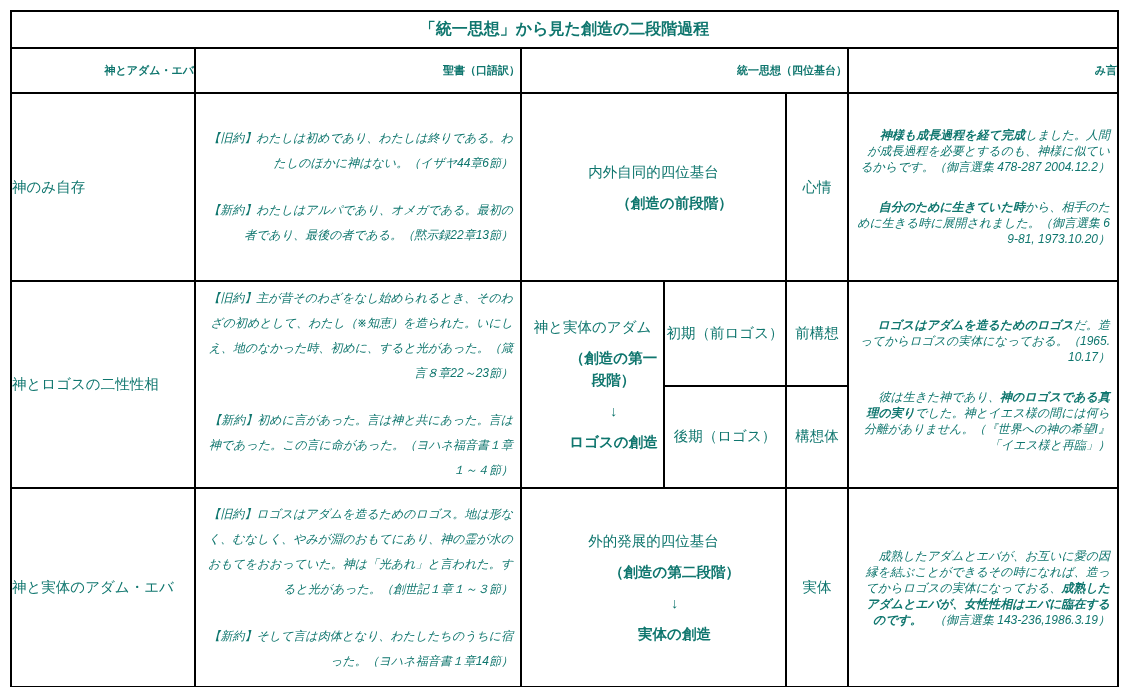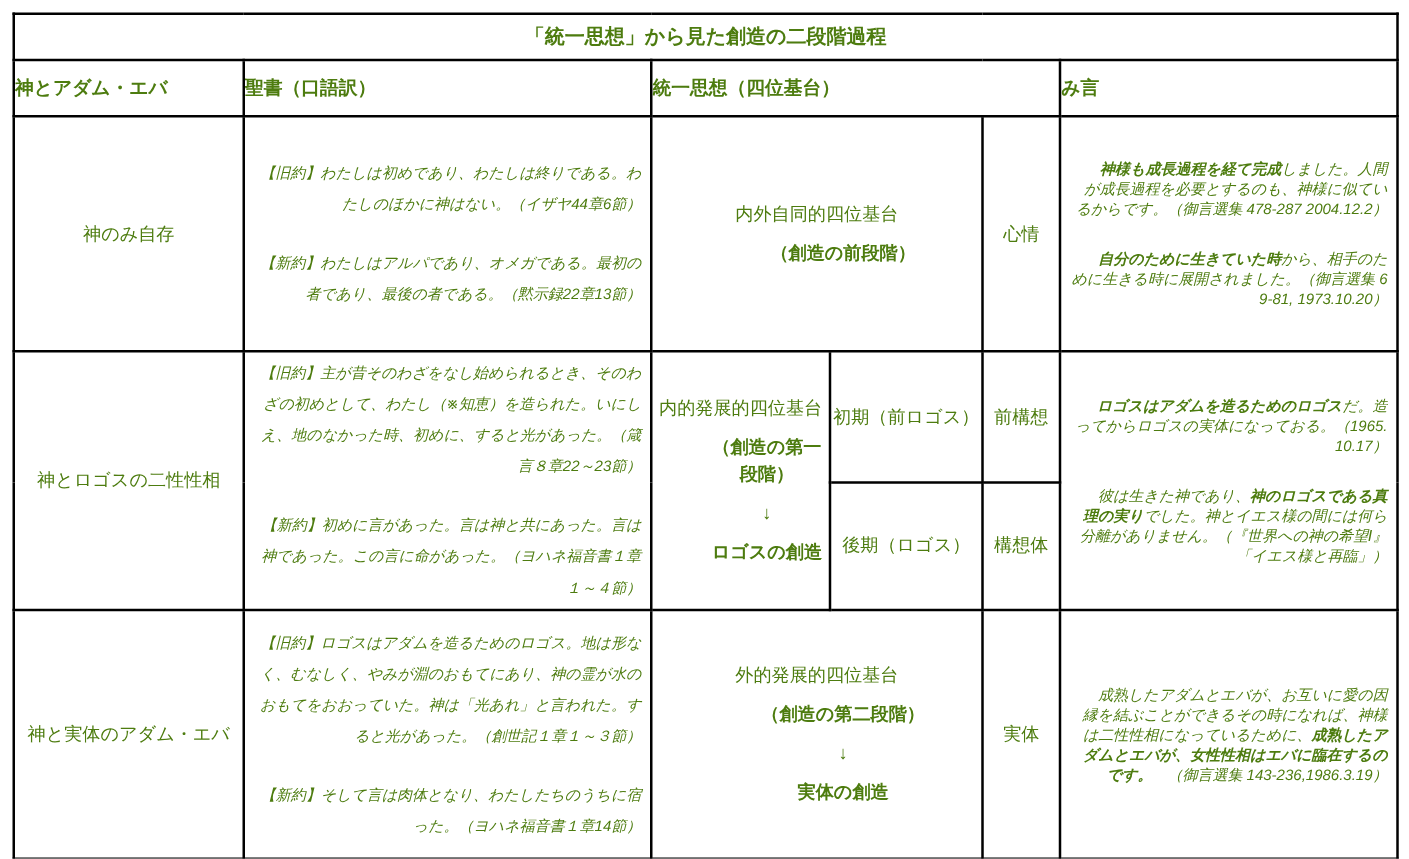--- a/index.html
+++ b/index.html
@@ -1,39 +1,39 @@
 <!DOCTYPE html>
 <html><head>
 <meta charset="utf-8">
 <style>
   html,body { margin:0; padding:0; background:#ffffff; }
   .page {
     width:1127px; height:687px; box-sizing:border-box;
-    padding:10px; background:#ffffff; color:#4d7c0f;
+    padding:10px; background:#ffffff; color:#0f766e;
     font-family:"Liberation Sans","DejaVu Sans",sans-serif;
     overflow:hidden;
   }
   table.doc {
     border-collapse:collapse; table-layout:fixed;
     width:1107px; height:667px;
   }
   td {
     border:2px solid #000000; padding:0; vertical-align:middle;
     box-sizing:border-box; overflow:hidden;
   }
   tr.h-title  { height:37px; }
   tr.h-head   { height:45px; }
   tr.h-row1   { height:188px; }
   tr.h-row2a  { height:100px; }
   tr.h-row2b  { height:98px; }
   tr.h-row3   { height:199px; }
 
   .title-cell { text-align:center; font-weight:bold; font-size:16px; }
-  .head-cell  { text-align:left; font-weight:bold; font-size:15px; }
-  .label-cell { text-align:center; font-size:14.5px; }
+  .head-cell  { text-align:right; font-weight:bold; font-size:11px; }
+  .label-cell { font-size:14.5px; }
 
   .text-cell {
     font-size:12px; line-height:25px; text-align:right;
     word-break:break-all; line-break:anywhere;
     padding:4px 7px;
     font-style:italic;
   }
   .para { margin:0; }
   .bible-cell .para + .para { margin-top:22px; }
 
@@ -91,21 +91,21 @@
           </td>
     </tr>
 
     <tr class="h-row2a">
       <td class="label-cell" rowspan="2">神とロゴスの二性性相</td>
       <td class="text-cell bible-cell" rowspan="2">
             <p class="para"><span>【旧約】主が昔そのわざをなし始められるとき、そのわざの初めとして、わたし（※知恵）を造られた。いにしえ、地のなかった時、初めに、すると光があった。（箴言８章22～23節）</span></p>
             <p class="para"><span>【新約】初めに言があった。言は神と共にあった。言は神であった。この言に命があった。（ヨハネ福音書１章１～４節）</span></p>
           </td>
       <td class="foundation-cell" rowspan="2">
-            <p class="para"><span>内的発展的四位基台</span></p>
+            <p class="para"><span>神と実体のアダム</span></p>
             <p class="para"><span class="b">（創造の第一段階）</span></p>
             <p class="para"><span>↓</span></p>
             <p class="para"><span class="b">ロゴスの創造</span></p>
           </td>
       <td class="stage-cell">初期（前ロゴス）</td>
       <td class="stage-cell">前構想</td>
       <td class="text-cell words-cell" rowspan="2">
             <p class="para"><span>　</span><span class="b">ロゴスはアダムを造るためのロゴス</span><span>だ。造ってからロゴスの実体になっておる。（1965.10.17）</span></p>
             <p class="para"><span>　彼は生きた神であり、</span><span class="b">神のロゴスである真理の実り</span><span>でした。神とイエス様の間には何ら分離がありません。（『世界への神の希望Ⅰ』「イエス様と再臨」）</span></p>
           </td>
@@ -123,18 +123,18 @@
             <p class="para"><span>【新約】そして言は肉体となり、わたしたちのうちに宿った。（ヨハネ福音書１章14節）</span></p>
           </td>
       <td class="foundation-cell" colspan="2">
             <p class="para"><span>外的発展的四位基台</span></p>
             <p class="para"><span class="b">（創造の第二段階）</span></p>
             <p class="para"><span>↓</span></p>
             <p class="para"><span class="b">実体の創造</span></p>
           </td>
       <td class="stage-cell">実体</td>
       <td class="text-cell words-cell">
-            <p class="para"><span>　成熟したアダムとエバが、お互いに愛の因縁を結ぶことができるその時になれば、神様は二性性相になっているために、</span><span class="b">成熟したアダムとエバが、女性性相はエバに臨在するのです。</span><span>　（御言選集 143-236,1986.3.19）</span></p>
+            <p class="para"><span>　成熟したアダムとエバが、お互いに愛の因縁を結ぶことができるその時になれば、造ってからロゴスの実体になっておる、</span><span class="b">成熟したアダムとエバが、女性性相はエバに臨在するのです。</span><span>　（御言選集 143-236,1986.3.19）</span></p>
           </td>
     </tr>
   </tbody>
     </table>
 </div>
 
 </body></html>

